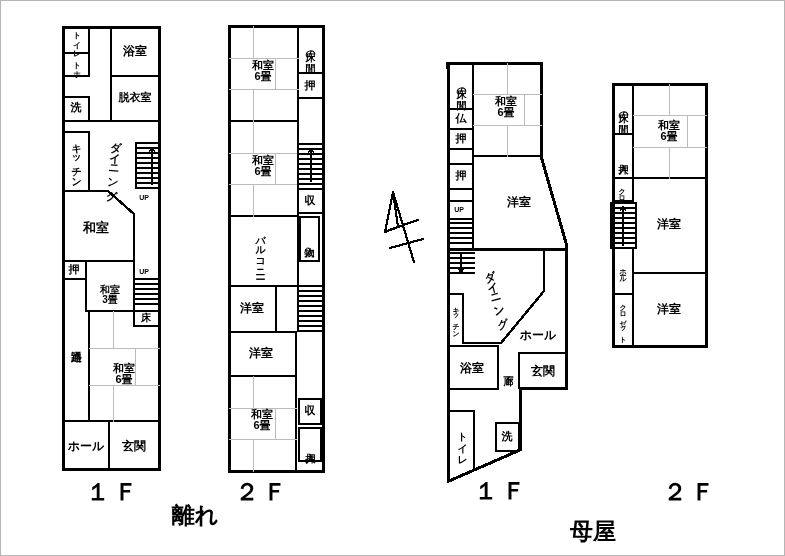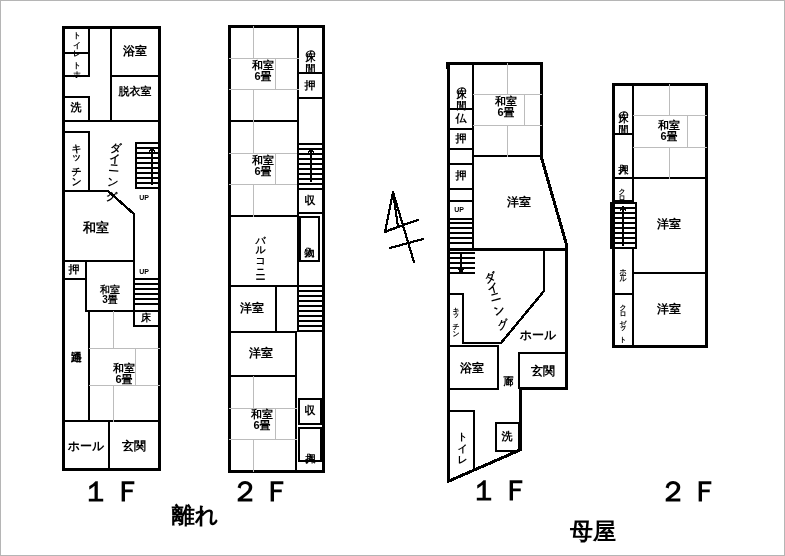--- a/index.html
+++ b/index.html
@@ -4,21 +4,21 @@
 <style>
   html,body{margin:0;padding:0;background:#fff;}
   .stage{position:relative;width:785px;height:556px;background:#fff;border:1px solid #b5b5b5;
          box-sizing:border-box;overflow:hidden;
          font-family:"Liberation Sans","DejaVu Sans",sans-serif;}
   .stage svg{position:absolute;left:0;top:0;}
   .lbl{position:absolute;transform:translate(-50%,-50%);font-weight:bold;color:#000;
        white-space:pre-line;text-align:center;line-height:1.04;letter-spacing:0;}
   .lbl.v{writing-mode:vertical-rl;text-orientation:upright;line-height:1;}
   .s7{font-size:7px}.s8{font-size:8px}.s10{font-size:10px}.s11{font-size:11px}
-  .s12{font-size:12px}.s13{font-size:13px}.s20{font-size:28px;letter-spacing:4px}
+  .s12{font-size:12px}.s13{font-size:13px}.s20{font-size:24px;letter-spacing:4px}
   .s23{font-size:23px}
 </style>
 </head>
 <body>
 
 <div class="stage">
 
 <svg width="785" height="556" viewBox="0 0 785 556" fill="none" stroke="#000" stroke-linecap="square" shape-rendering="crispEdges">
 
   <g>
@@ -99,21 +99,21 @@
     <rect x="610" y="202" width="25" height="45" stroke-width="2.2"></rect>
     <path stroke="#bcbcbc" stroke-width="1" d="M632 114 H705 M632 146 H705 M668 83 V114 M686 114 V146 M668 146 V177"></path>
     <path stroke-width="1.1" d="M610 207 H635 M610 212 H635 M610 217 H635 M610 222 H635 M610 227 H635 M610 232 H635 M610 237 H635 M610 242 H635"></path>
     <path stroke-width="1.2" d="M622 244 V206 M619 210 L622 205 M625 210 L622 205"></path>
   </g>
 </svg>
 
 <div class="lbl v s8" style="left:75px;top:39px">トイレ</div>
 <div class="lbl v s8" style="left:75px;top:64px">トホ</div>
 <div class="lbl s12" style="left:134px;top:50px">浴室</div>
-<div class="lbl s11" style="left:134px;top:91px">脱衣室</div>
+<div class="lbl s11" style="left:134px;top:97px">脱衣室</div>
 <div class="lbl s11" style="left:75px;top:107px">洗</div>
 <div class="lbl v s10" style="left:75px;top:159px">キッチン</div>
 <div class="lbl v s11" style="left:113px;top:163px;transform:translate(-50%,-50%) rotate(5deg)">ダイニング</div>
 <div class="lbl s7" style="left:143px;top:197px">UP</div>
 <div class="lbl s13" style="left:95px;top:227px">和室</div>
 <div class="lbl s11" style="left:73px;top:269px">押</div>
 <div class="lbl s10" style="left:109px;top:294px">和室
 3畳</div>
 <div class="lbl s7" style="left:143px;top:271px">UP</div>
 <div class="lbl s10" style="left:145px;top:317px">床</div>

